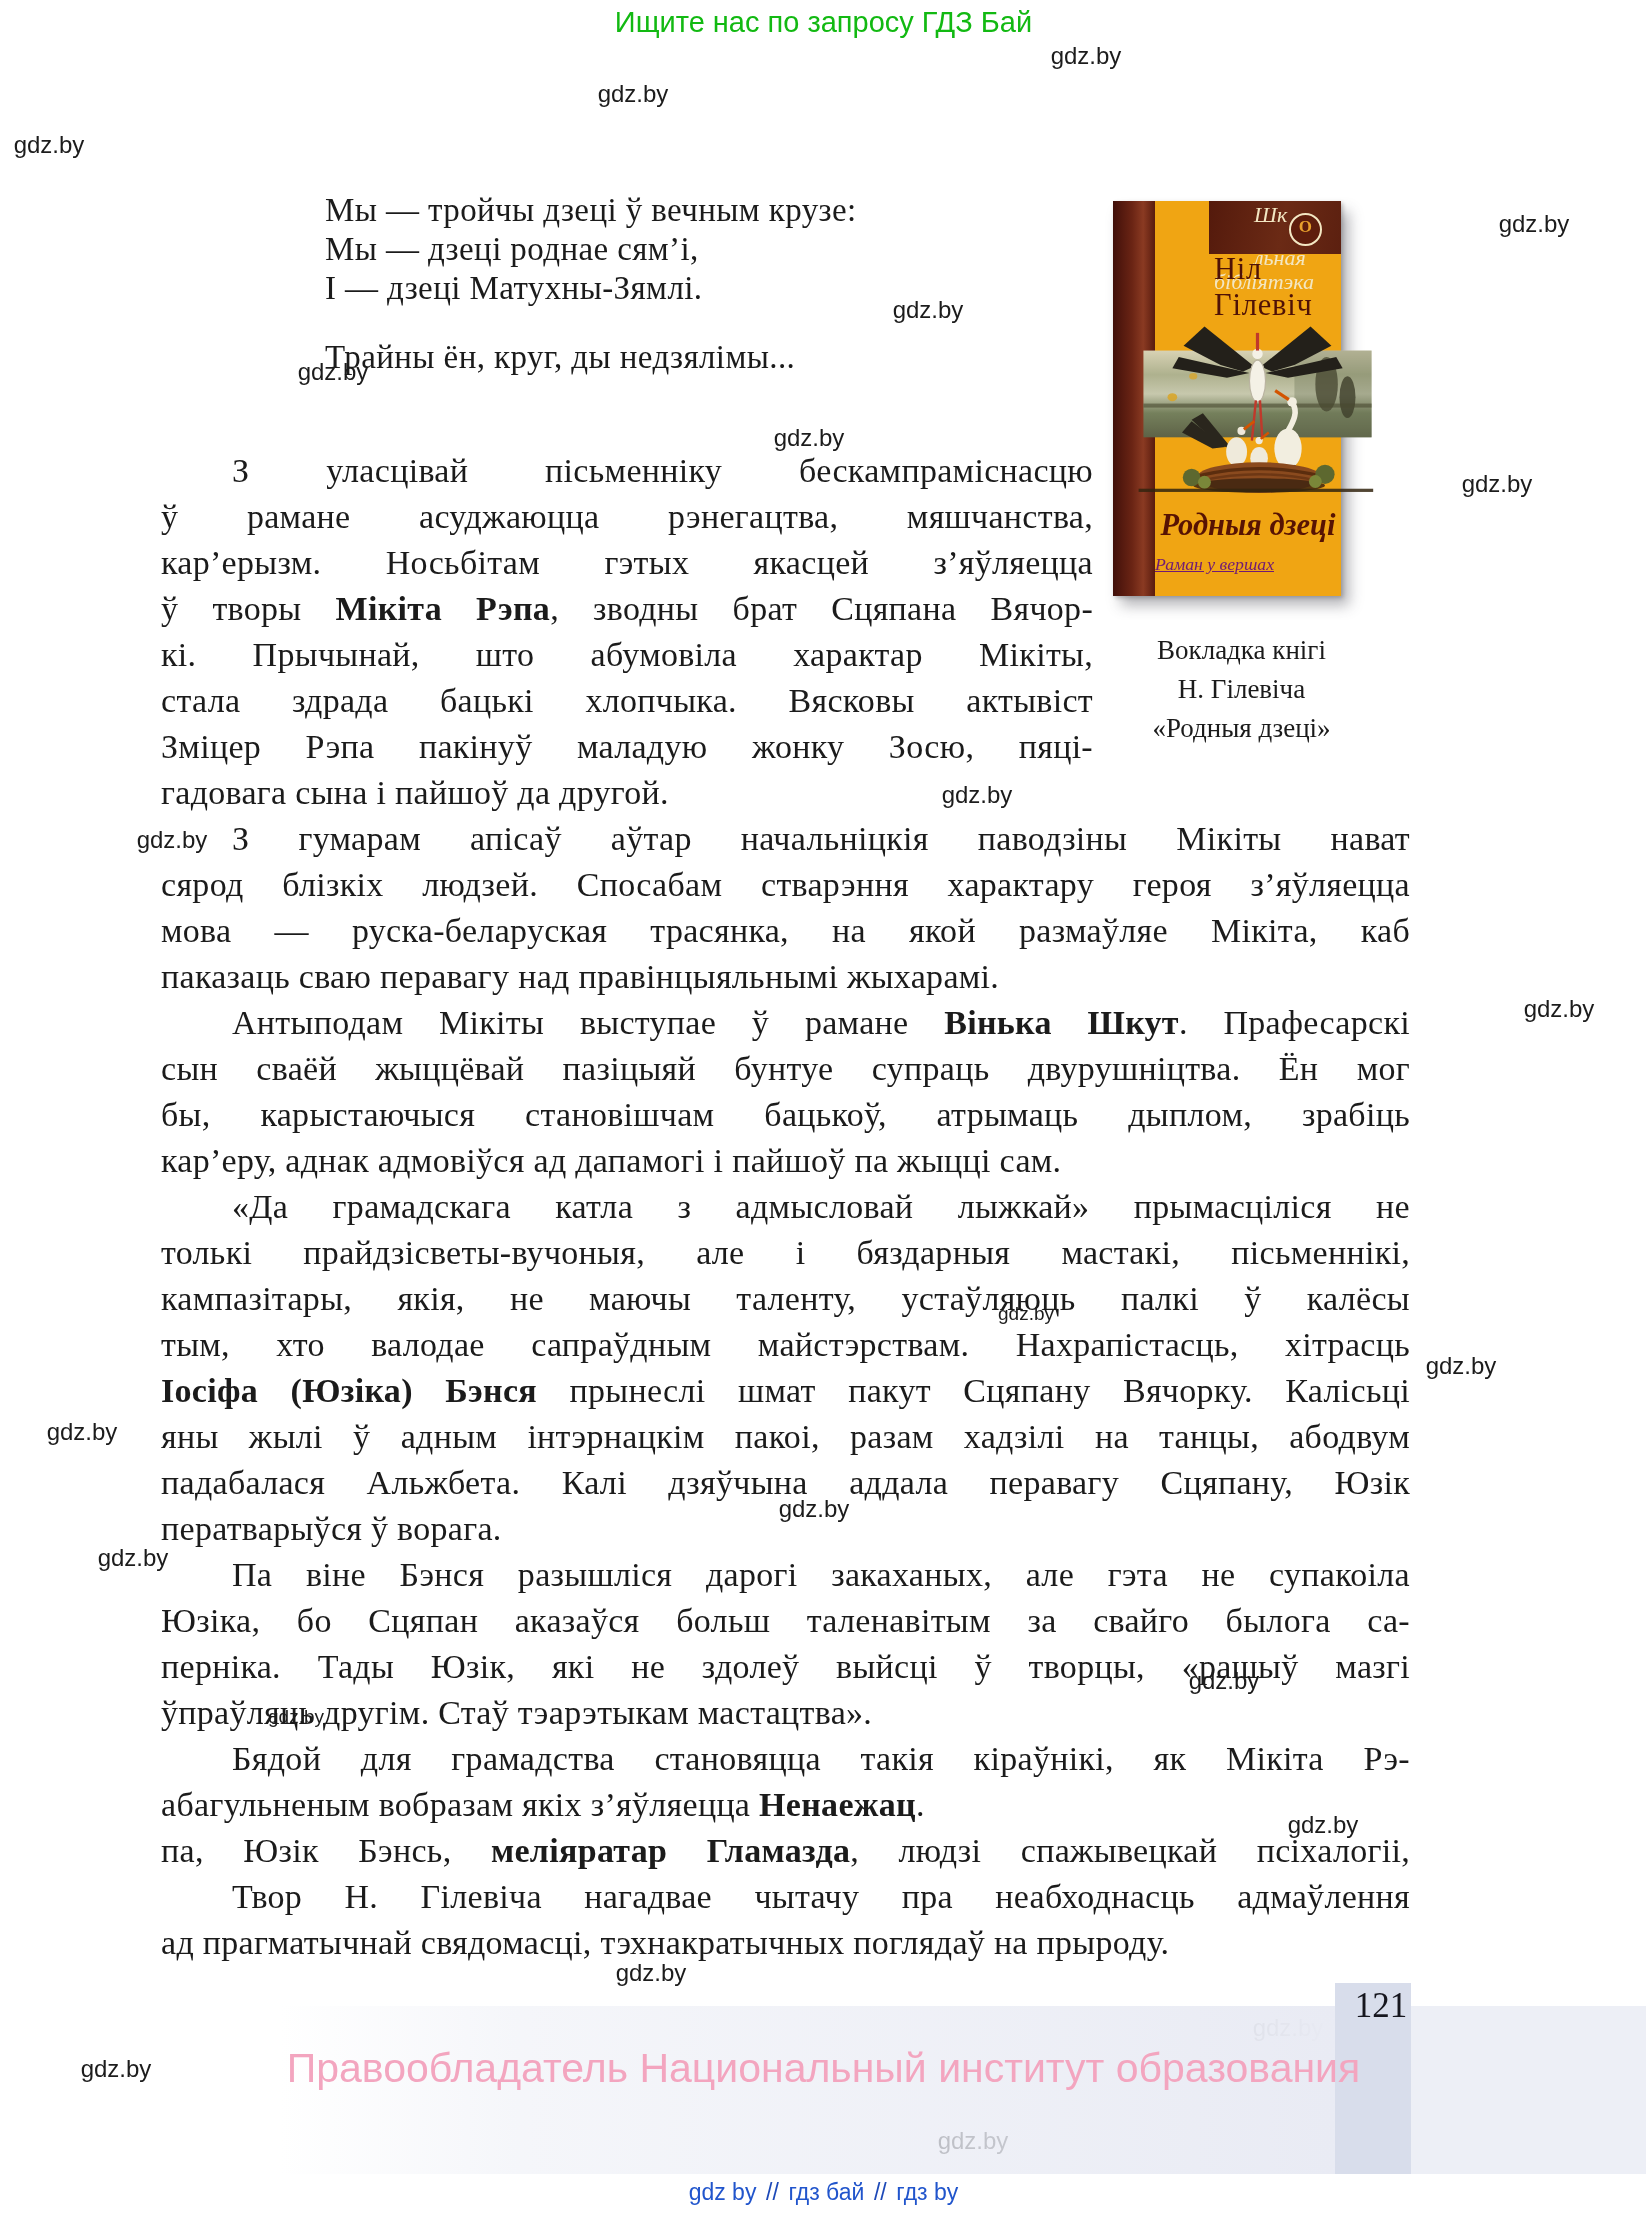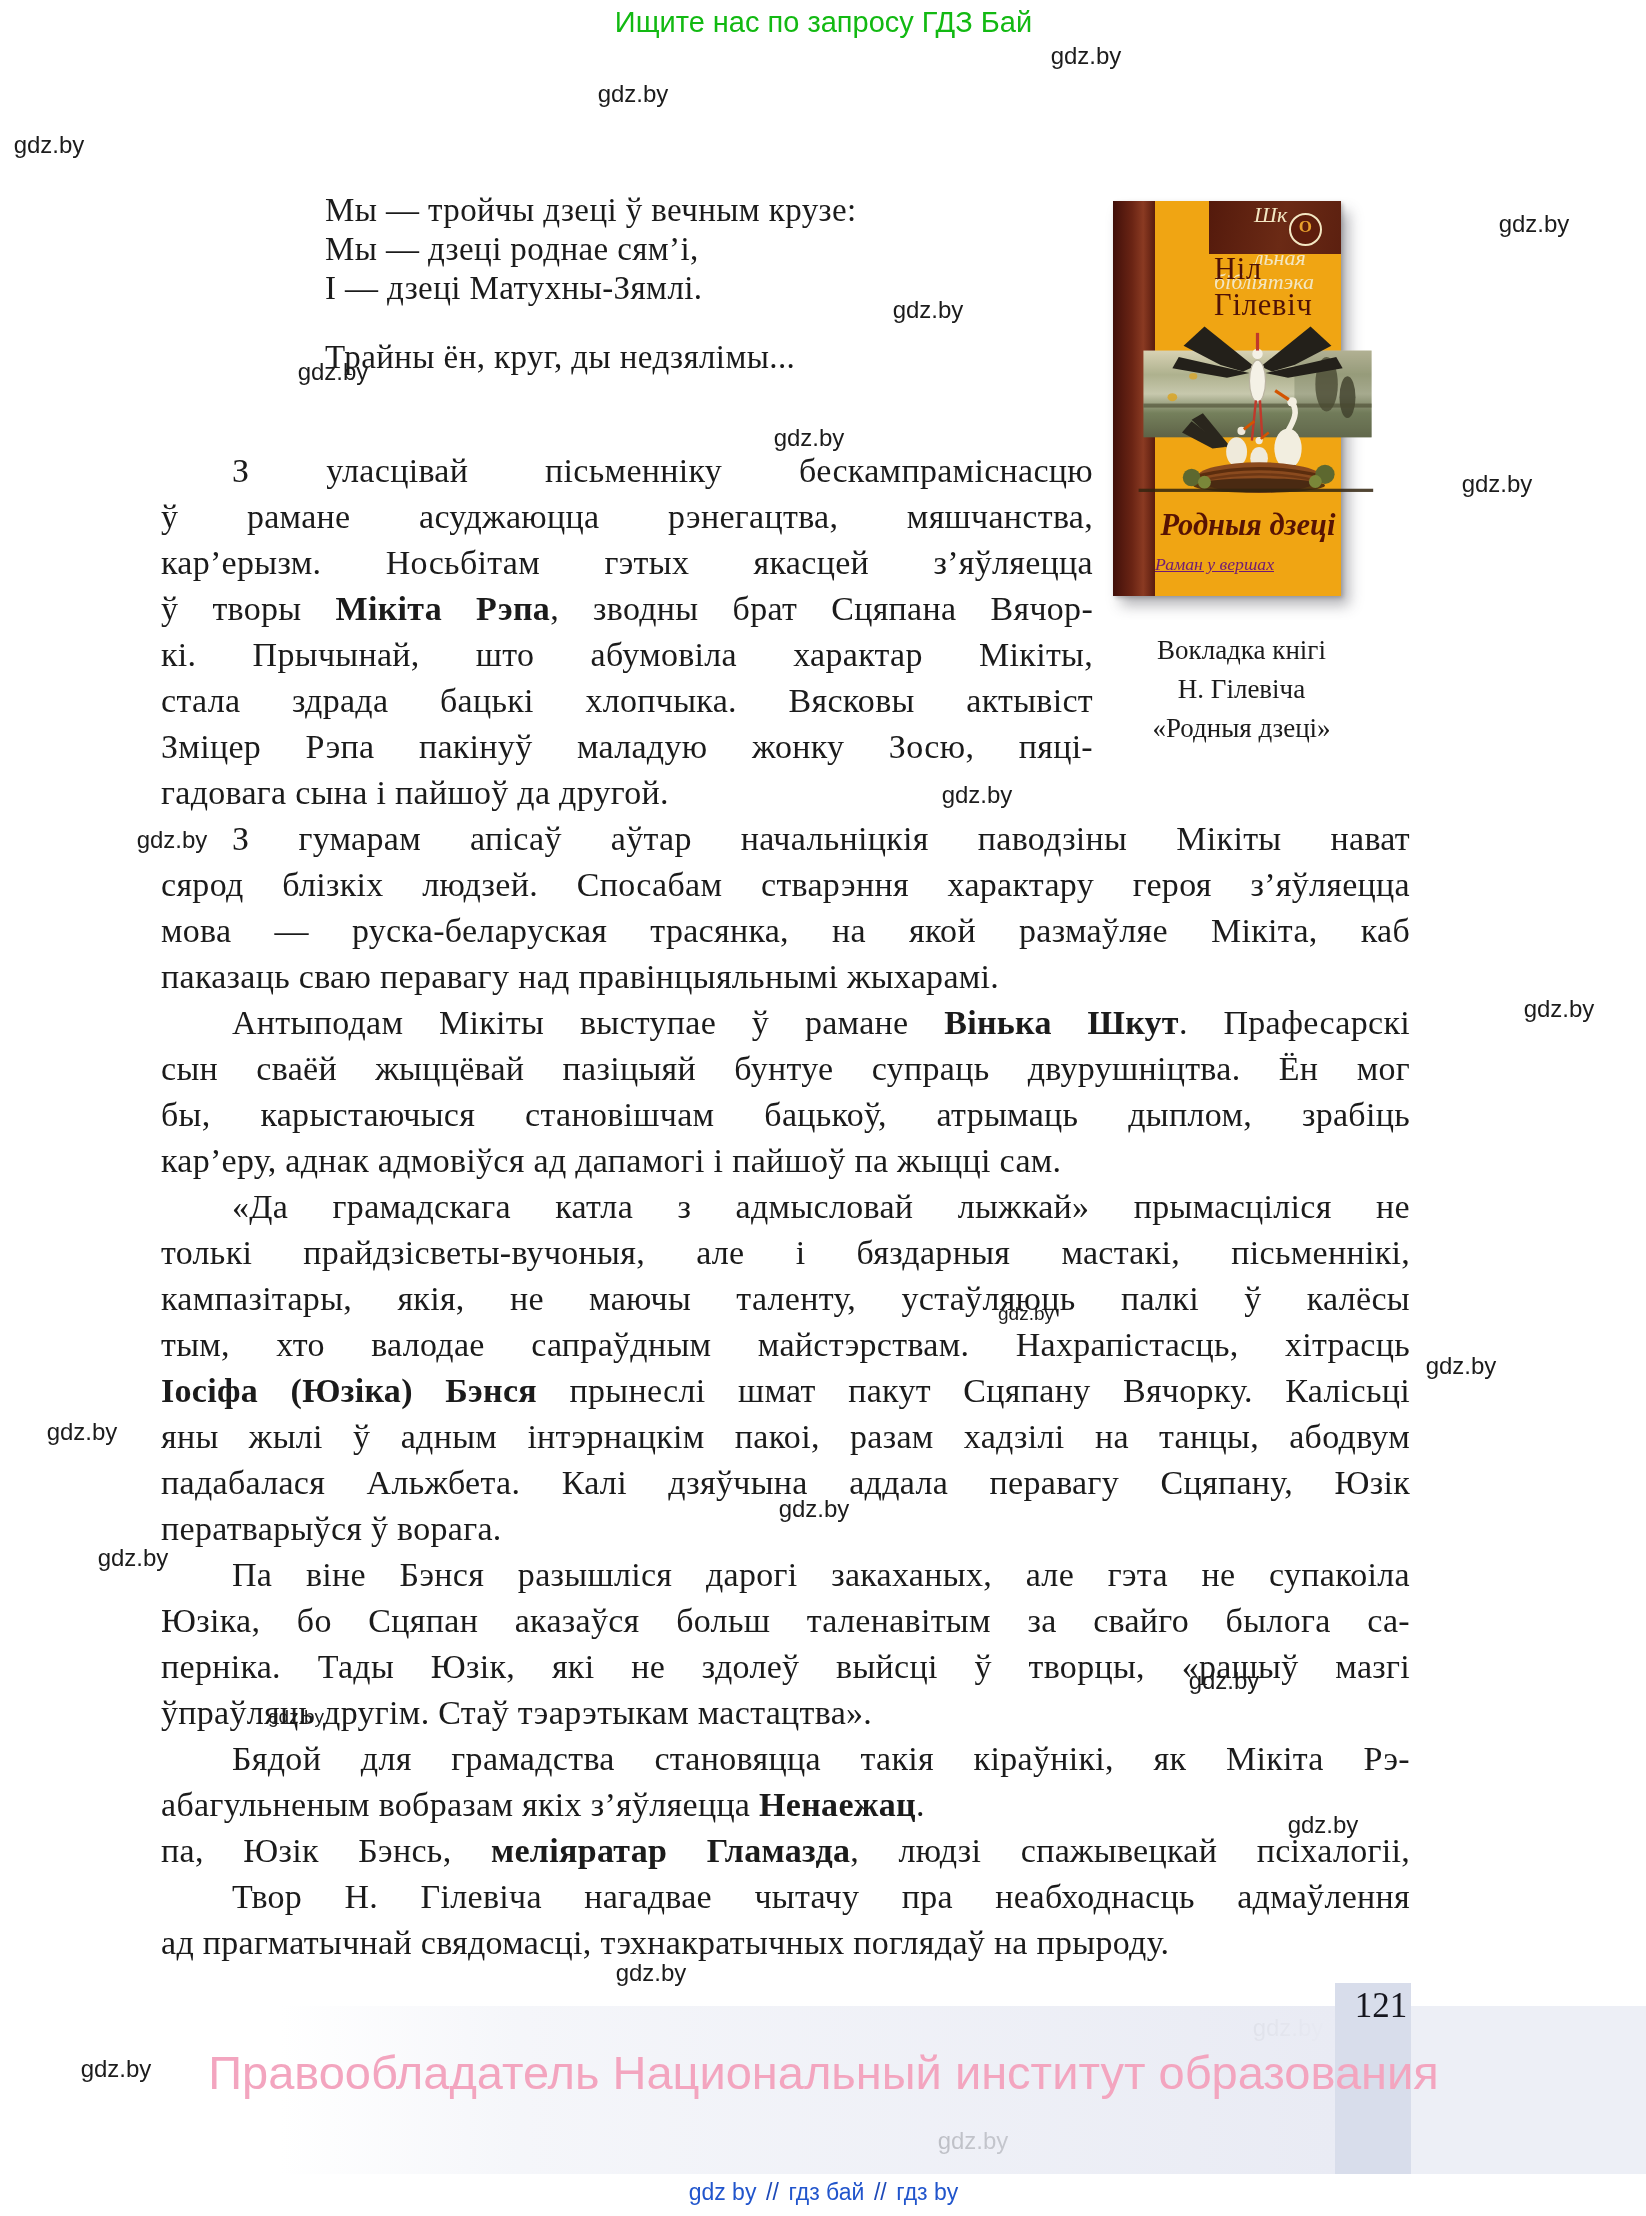--- a/index.html
+++ b/index.html
@@ -73,21 +73,21 @@
     background:linear-gradient(90deg, rgba(237,239,246,0) 0%, rgba(237,239,246,.55) 22%, #e9ebf4 100%);
   }
   .panel-strip { position:absolute; left:1335px; top:1983px; width:76px; height:191px; background:#d8ddeb; }
   .panel-right { position:absolute; left:1411px; top:2006px; width:235px; height:168px; background:#edeff6; }
   .pagenum {
     position:absolute; left:1335px; top:1986px; width:92px; text-align:center;
     font-size:35px; color:#16161e;
   }
   .copyright {
     position:absolute; left:0; top:2045px; width:1647px; text-align:center;
-    font-family:"Liberation Sans", sans-serif; font-size:47px; color:#f3a5bf; letter-spacing:0px;
+    font-family:"Liberation Sans", sans-serif; font-size:41px; color:#f3a5bf; letter-spacing:0px;
   }
   .links {
     position:absolute; left:0; top:2179px; width:1647px; text-align:center;
     font-family:"Liberation Sans", sans-serif; font-size:23px; color:#2155cc;
   }
   .links a { color:#2155cc; text-decoration:none; margin:0 4.8px; cursor:pointer;text-align:right; }
   .links .sep { color:#1d49b8; margin:0 4.8px; }
 </style>
 </head>
 <body>

